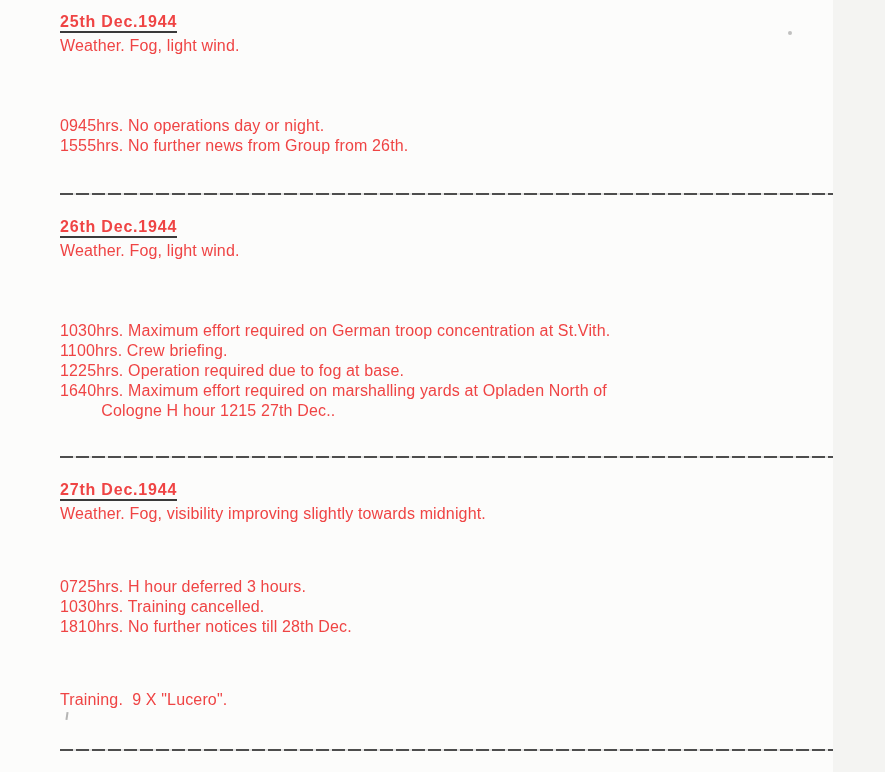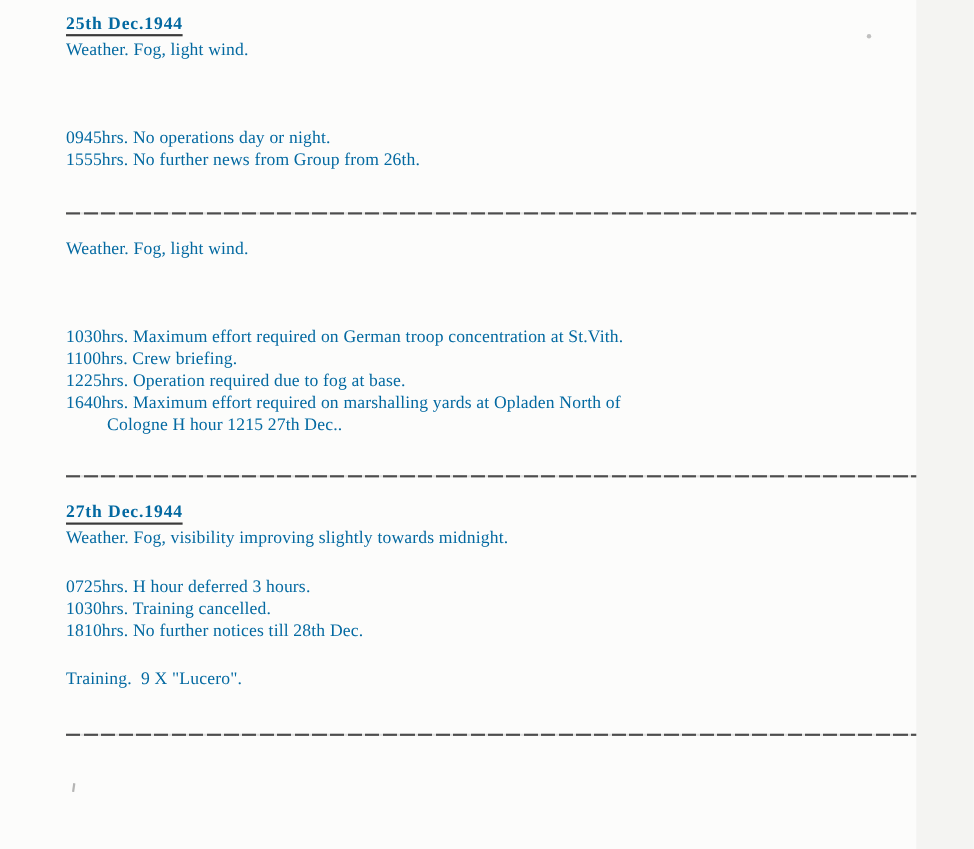--- a/index.html
+++ b/index.html
@@ -6,46 +6,46 @@
     margin: 0;
     padding: 0;
     background: #f4f4f2;
   }
   .page {
     position: relative;
     width: 833px;
     height: 772px;
     background: #fcfcfb;
     overflow: hidden;
-    font-family: Liberation Serif, serif;
+    font-family: Liberation Sans, sans-serif;
     font-size: 16px;
     line-height: 20px;
     letter-spacing: 0.15px;
-    color: #0369a1;
+    color: #ef4444;
     box-sizing: border-box;
     padding: 12px 0 0 60px;
   }
   .line {
     white-space: pre;
     height: 20px;
   }
   .date-heading {
     font-weight: 700;
     letter-spacing: 0.8px;
     height: 20px;
     white-space: pre;
   }
   .date-heading span {
     display: inline-block;
     border-bottom: 2px solid #3a3a3a;
     padding-bottom: 0px;
     line-height: 18px;
   }
   .entries-gap { margin-top: 60px; }
-  .block-gap   { margin-top: 24px; }
+  .block-gap   { margin-top: 53px; }
   .separator {
     height: 3px;
     width: 796px;
     background: repeating-linear-gradient(
       to right,
       #4d4d4d 0px, #4d4d4d 13px,
       rgba(77,77,77,0.15) 13px, rgba(77,77,77,0.15) 16px
     );
     background-size: 100% 2px;
     background-position: 0 1px;
@@ -85,20 +85,21 @@
     <div class="line weather-gap">Weather. Fog, light wind.</div>
     <div class="entries-gap">
       <div class="line">0945hrs. No operations day or night.</div>
       <div class="line">1555hrs. No further news from Group from 26th.</div>
     </div>
   </div>
 
   <div class="separator sep-1"></div>
 
   <div class="section-head-gap">
+    <div class="date-heading"><span>26th Dec.1944</span></div>
     <div class="line weather-gap">Weather. Fog, light wind.</div>
     <div class="entries-gap">
       <div class="line">1030hrs. Maximum effort required on German troop concentration at St.Vith.</div>
       <div class="line">1100hrs. Crew briefing.</div>
       <div class="line">1225hrs. Operation required due to fog at base.</div>
       <div class="line">1640hrs. Maximum effort required on marshalling yards at Opladen North of</div>
       <div class="line">         Cologne H hour 1215 27th Dec..</div>
     </div>
   </div>
 

